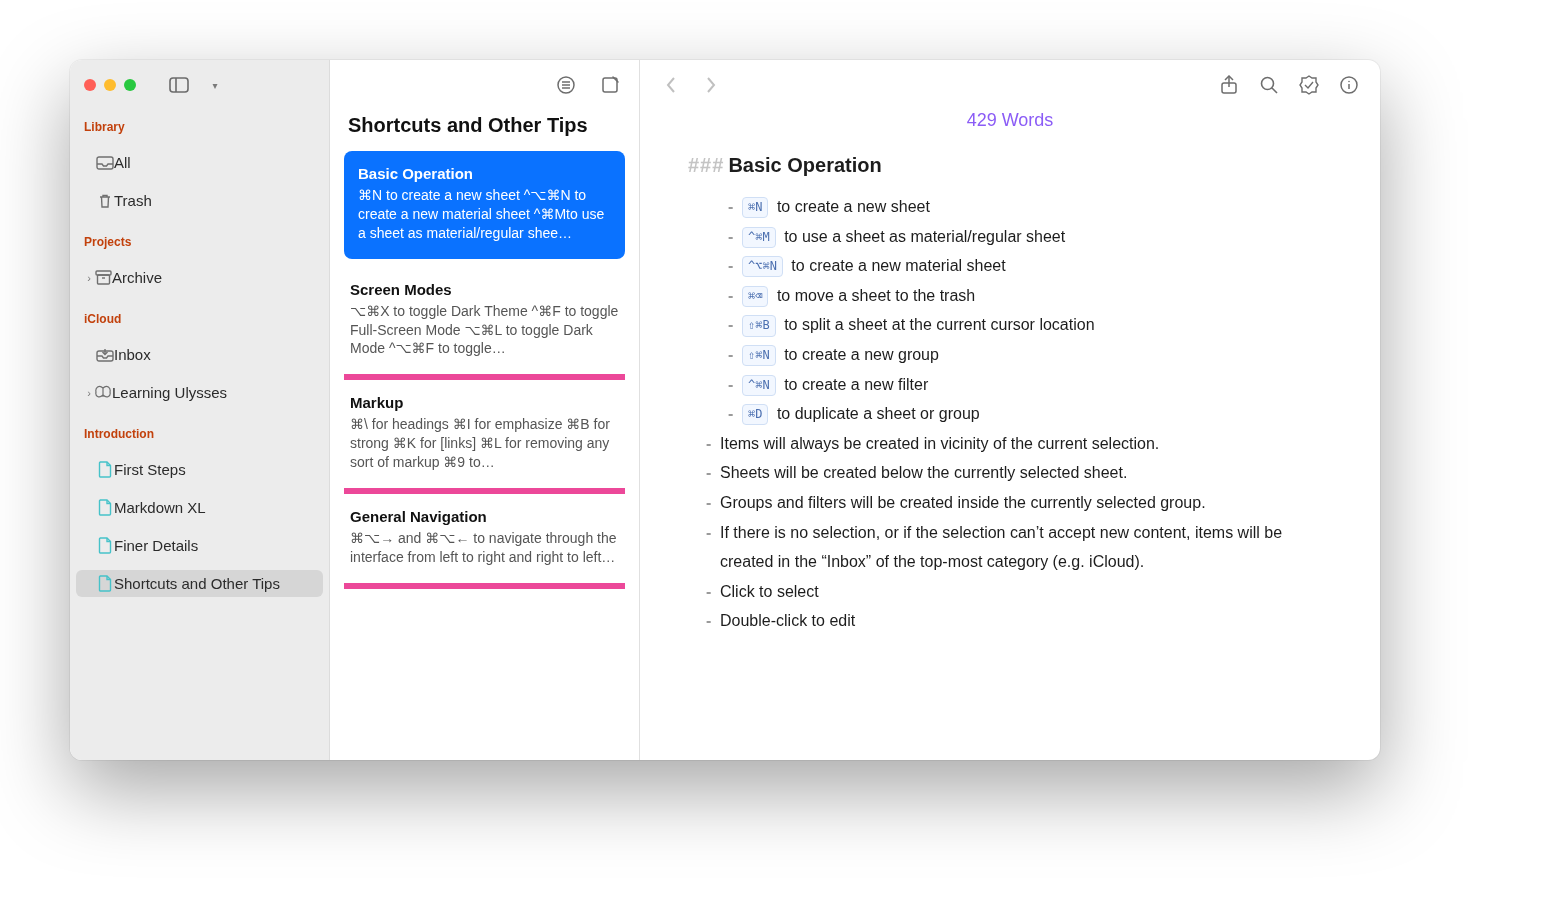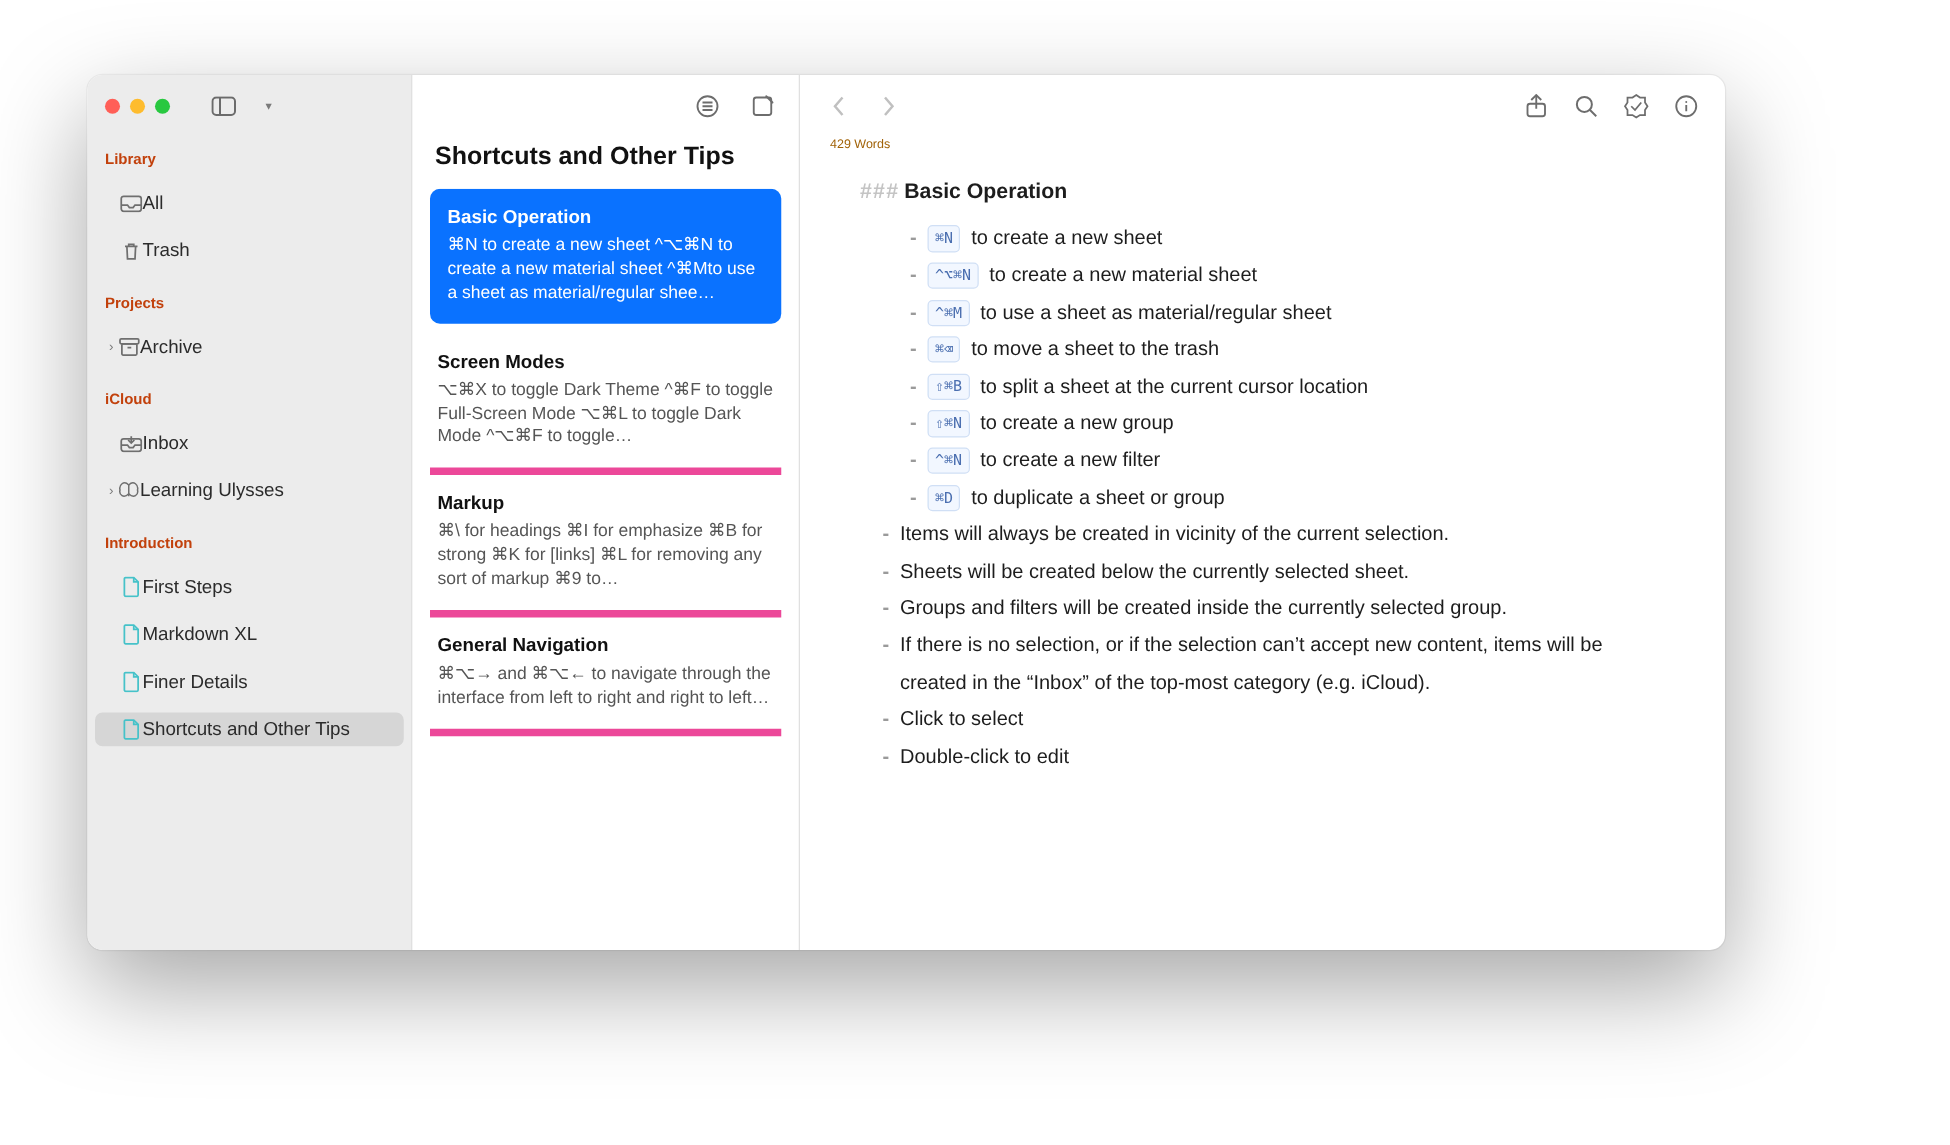--- a/index.html
+++ b/index.html
@@ -117,34 +117,34 @@
   .editor-toolbar {
     height: 50px;
     display: flex; align-items: center;
     padding: 0 20px;
     gap: 18px;
     color: #7b7b7b;
   }
   .editor-toolbar .spacer { flex: 1; }
   .editor-toolbar .nav-arrow { color: #c0c0c0; }
   .word-count {
-    text-align: left;
+    text-align: center;
     padding: 0 24px 6px;
-    color: #a16207;
-    font-size: 10px;
+    color: #8b5cf6;
+    font-size: 18px;
   }
   .doc {
     padding: 10px 48px 0 48px;
     overflow: hidden;
     color: #1d1d1d;
     font-size: 16px;
     line-height: 1.85;
   }
   .doc h2 {
-    font-size: 17px; font-weight: 800;
+    font-size: 20px; font-weight: 800;
     margin-bottom: 8px;
   }
   .hashes { color: #c4c4c4; font-weight: 700; letter-spacing: 1px; margin-right: 4px;}
   .doc ul { list-style: none; padding-left: 54px; }
   .doc ul li::before {
     content: "-";
     color: #9a9a9a;
     font-weight: 700;
     display: inline-block;
     width: 14px;
@@ -364,22 +364,22 @@
       </div>
     </div>
     <div class="word-count">429 Words</div>
 
     <div class="doc">
       <h2>
         <span class="hashes">###</span><span>Basic Operation</span>
       </h2>
       <ul id="shortcut-list">
           <li><span class="kbd">⌘N</span> <span>to create a new sheet</span></li>
+          <li><span class="kbd">^⌘M</span> <span>to use a sheet as material/regular sheet</span></li>
           <li><span class="kbd">^⌥⌘N</span> <span>to create a new material sheet</span></li>
-          <li><span class="kbd">^⌘M</span> <span>to use a sheet as material/regular sheet</span></li>
           <li><span class="kbd">⌘⌫</span> <span>to move a sheet to the trash</span></li>
           <li><span class="kbd">⇧⌘B</span> <span>to split a sheet at the current cursor location</span></li>
           <li><span class="kbd">⇧⌘N</span> <span>to create a new group</span></li>
           <li><span class="kbd">^⌘N</span> <span>to create a new filter</span></li>
           <li><span class="kbd">⌘D</span> <span>to duplicate a sheet or group</span></li>
         </ul>
       <ul class="outer" id="bullet-list">
           <li>Items will always be created in vicinity of the current selection.</li>
           <li>Sheets will be created below the currently selected sheet.</li>
           <li>Groups and filters will be created inside the currently selected group.</li>

